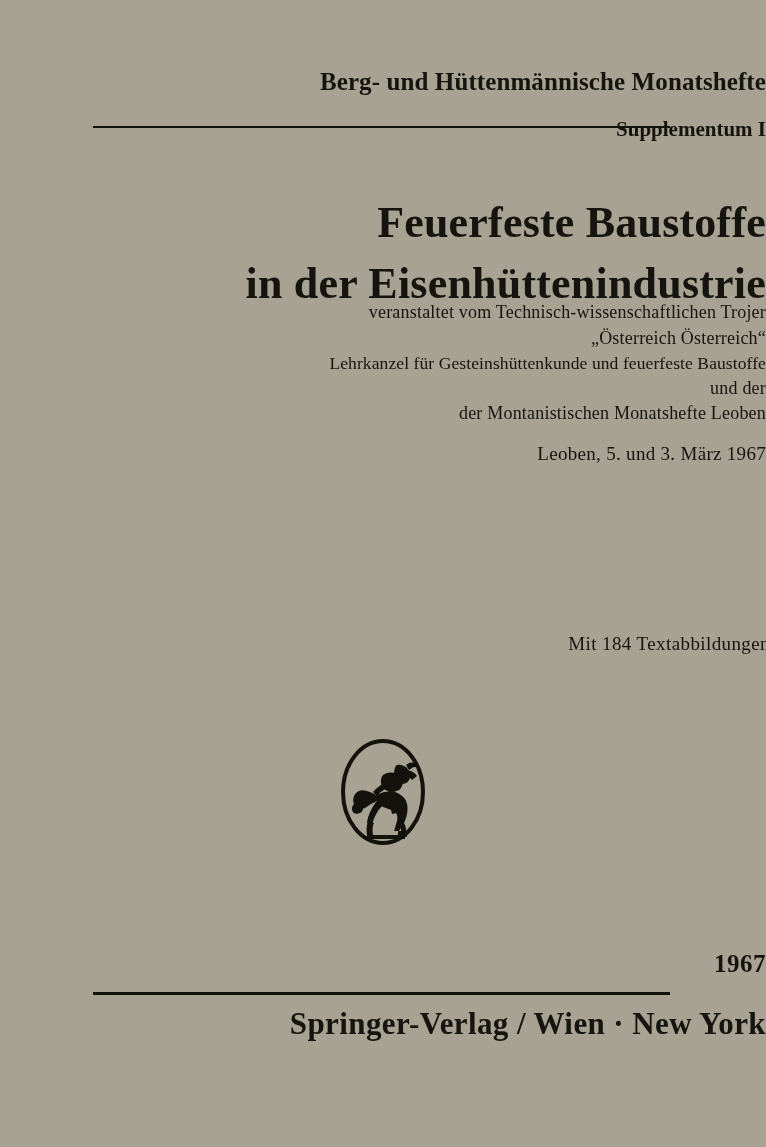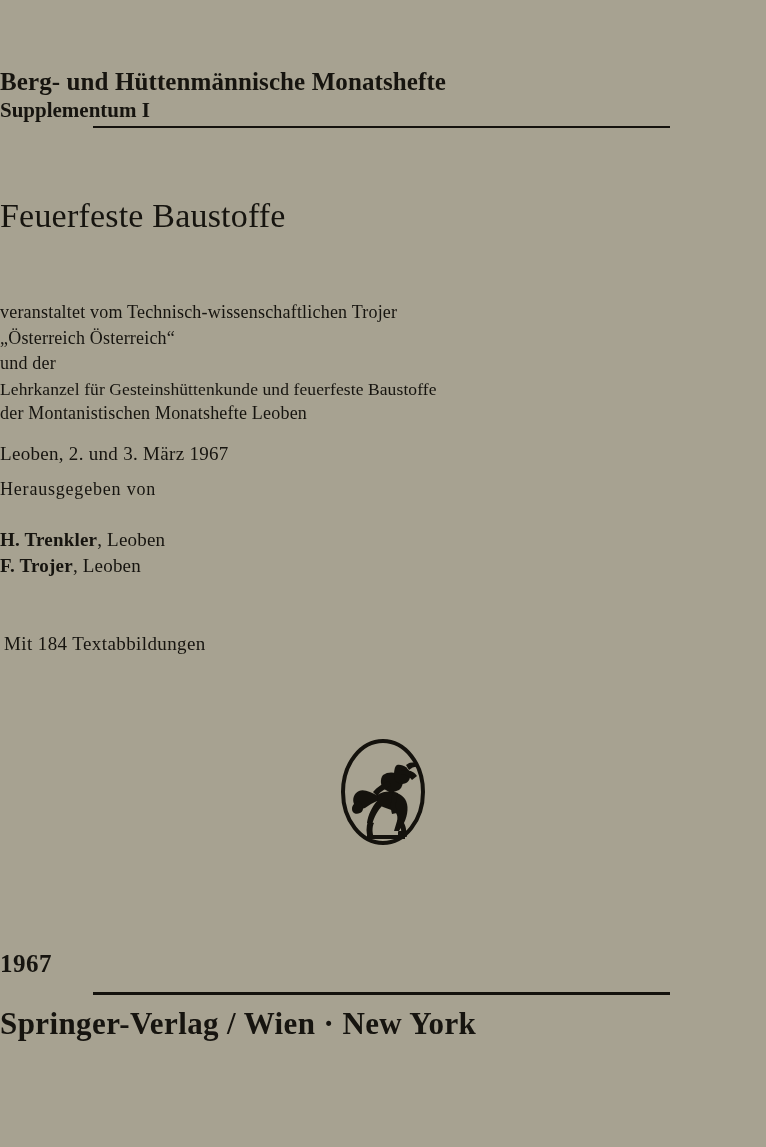--- a/index.html
+++ b/index.html
@@ -17,21 +17,21 @@
   }
 
   .page {
     position: relative;
     width: 766px;
     height: 1147px;
     box-sizing: border-box;
   }
 
   
-  .center { text-align: left; }
+  .center { text-align: right; }
 
   .rule {
     position: absolute;
     left: 93px;
     width: 577px;
     background: #14120d;
   }
   .rule-top   { top: 126px; height: 2px; }
   .rule-bottom{ top: 992px; height: 3px; }
 
@@ -46,33 +46,33 @@
     font-weight: bold;
     font-size: 25px;
     letter-spacing: 0.1px;
     line-height: 1.12;
     white-space: nowrap;
   }
   .journal-supplement {
     font-weight: bold;
     font-size: 21px;
     line-height: 1.15;
-    margin-top: 2px;
+    margin-top: 21px;
   }
 
   
   .title-block {
     position: absolute;
     top: 193px;
     left: 0;
     width: 766px;
   }
   .title-line {
-    font-weight: normal;
-    font-size: 34px;
+    font-weight: bold;
+    font-size: 44px;
     line-height: 1.38;
     letter-spacing: 0.2px;
     white-space: nowrap;
   }
 
   
   .subtitle-block {
     position: absolute;
     top: 300px;
     left: 0;
@@ -173,42 +173,32 @@
 
   <div class="journal-block center">
     <div class="journal-title">Berg- und Hüttenmännische Monatshefte</div>
     <div class="journal-supplement">Supplementum I</div>
   </div>
 
   <div class="rule rule-top"></div>
 
   <div class="title-block center">
     <div class="title-line">Feuerfeste Baustoffe</div>
+    <div class="title-line">in der Eisenhüttenindustrie</div>
   </div>
 
   <div class="subtitle-block center">
     <div class="sub-line">veranstaltet vom Technisch-wissenschaftlichen Trojer</div>
     <div class="sub-line">„Österreich Österreich“</div>
+    <div class="sub-line wide">Lehrkanzel für Gesteinshüttenkunde und feuerfeste Baustoffe</div>
     <div class="sub-line">und der</div>
-    <div class="sub-line wide">Lehrkanzel für Gesteinshüttenkunde und feuerfeste Baustoffe</div>
     <div class="sub-line">der Montanistischen Monatshefte Leoben</div>
-    <div class="sub-date">Leoben, 2. und 3. März 1967</div>
-  </div>
-
-  <div class="editors-block center">
-    <div class="editors-label">Herausgegeben von</div>
-    <div class="editor-list">
-      <div class="editor-line">
-        <span class="editor-name">H. Trenkler</span><span class="editor-place">, Leoben</span>
-      </div>
-      <div class="editor-line">
-        <span class="editor-name">F. Trojer</span><span class="editor-place">, Leoben</span>
-      </div>
-    </div>
-  </div>
+    <div class="sub-date">Leoben, 5. und 3. März 1967</div>
+  </div>
+
 
   <div class="figures-note center">Mit 184 Textabbildungen</div>
 
   <div class="logo-wrap">
     <svg class="logo-svg" width="92" height="118" viewBox="0 0 92 118">
 
       <ellipse cx="46" cy="57" rx="40" ry="51" fill="none" stroke="#14120d" stroke-width="4"></ellipse>
       <g fill="#14120d">
 
         <rect x="30" y="100" width="38" height="4"></rect>

